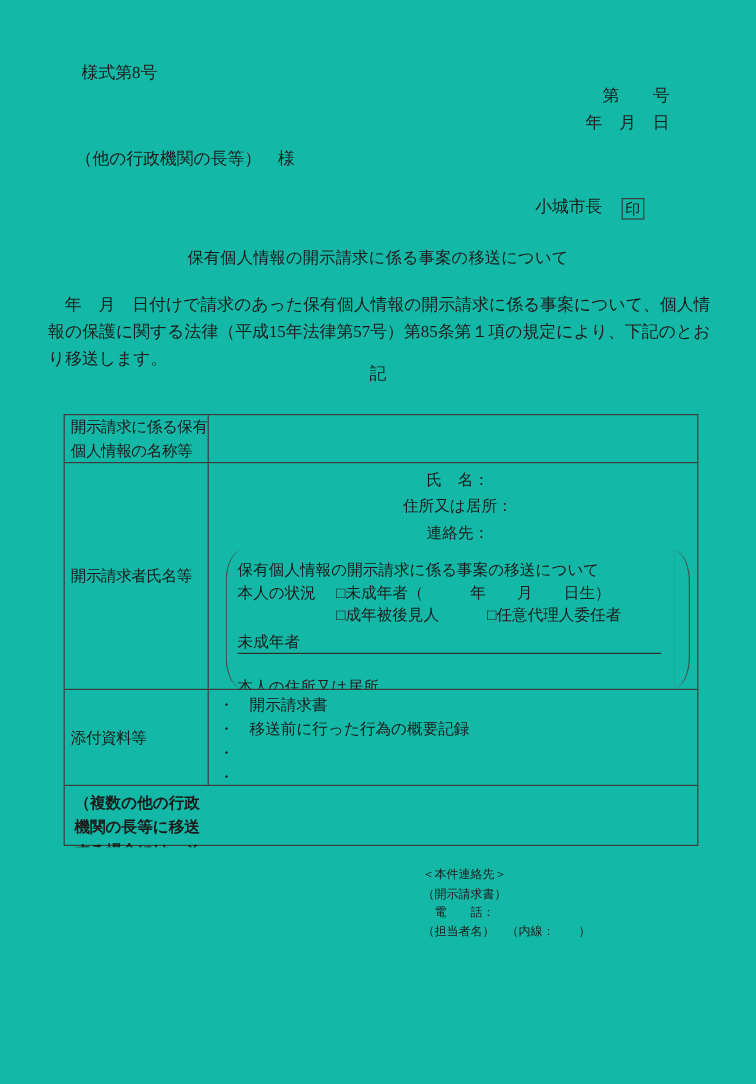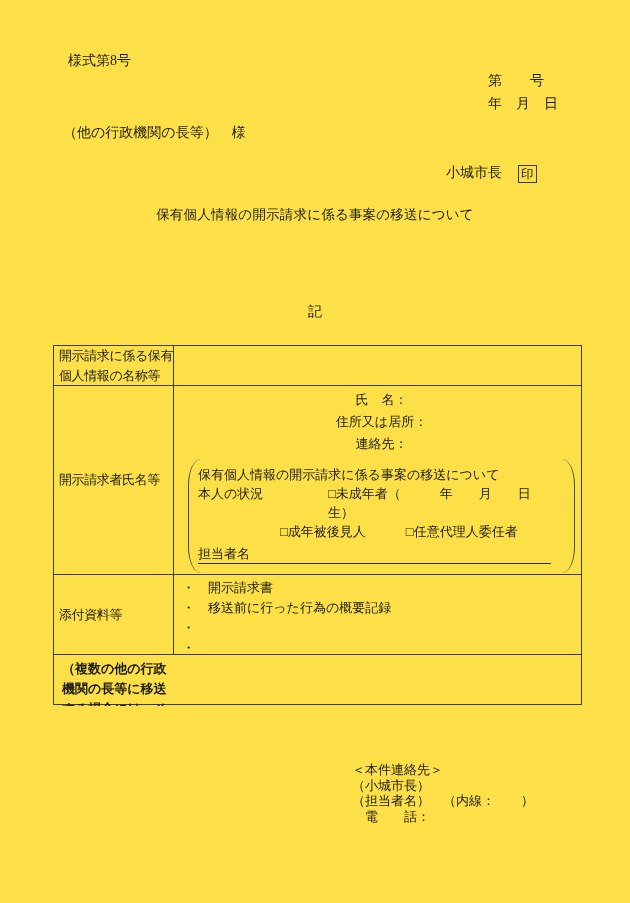--- a/index.html
+++ b/index.html
@@ -1,29 +1,29 @@
 <!DOCTYPE html>
 <html><head>
 <meta charset="utf-8">
 <style>
   * { margin:0; padding:0; box-sizing:border-box; }
   html,body { background:#ffffff; }
   .page {
     position:relative;
     width:630px; height:903px;
-    background:#fde047;
+    background:#14b8a6;
     font-family:"Liberation Serif","DejaVu Serif",serif;
     color:#1b1b1b;
     overflow:hidden;
   }
   .abs { position:absolute; }
   .prehard { white-space:pre; }
 
   .form-number { left:68px; top:52px; font-size:14px; }
-  .doc-meta { right:72px; top:69px; font-size:14px; line-height:23px; }
+  .doc-meta { right:72px; top:69px; text-align:right; font-size:14px; line-height:23px; }
   .recipient { left:63px; top:124px; font-size:14px; }
   .mayor-line { left:446px; top:164px; font-size:14px; }
   .seal {
     display:inline-block; margin-left:16px;
     border:1px solid #3c3c3c; font-size:12.5px;
     padding:1px 2px 0 2px; line-height:15px; vertical-align:-1px;
   }
   .doc-title { left:0; top:206px; width:630px; text-align:center; font-size:13.5px; letter-spacing:0.2px; }
   .body-par { left:40px; top:244px; width:552px; font-size:14px; line-height:22.5px; text-align:justify; }
   .ki { left:0; top:303px; width:630px; text-align:center; font-size:14px; }
@@ -54,56 +54,57 @@
     margin:2px 0 0 6px;
     width:387px; height:118px;
     padding:8px 24px 6px 10px;
     line-height:19px;
   }
   .paren {
     position:absolute; top:2px; bottom:2px; width:13px;
   }
   .paren.l { left:0; border-left:1.3px solid #4a4a4a; border-top-left-radius:13px 26px; border-bottom-left-radius:13px 26px; }
   .paren.r { right:0; border-right:1.3px solid #4a4a4a; border-top-right-radius:13px 26px; border-bottom-right-radius:13px 26px; }
-  .proxy-row2 { display:flex;gap:48px; }
+  .proxy-row2 { display:flex; }
   .status-label { width:82px; flex:0 0 82px; }
   .proxy-row3 { display:flex; padding-left:82px; }
   .opt2 { margin-left:40px; }
   .cb { display:inline; }
   .field-row {
     width:353px; border-bottom:1px solid #2e2e2e;
     margin-top:5px; padding-bottom:1px; line-height:16px;
   }
   .field-row.second { margin-top:20px; }
 
   .attach-line { line-height:20px; }
   .remarks { padding-top:4px; line-height:20px;font-weight:bold; }
 
   .footer-contact {
-    left:352px; top:762px; font-size:13px; line-height:15.5px;
+    left:352px; top:722px; font-size:10px; line-height:15.5px;
   }
 </style>
 </head>
 <body>
 
 <div class="page">
 
   <div class="abs form-number">様式第8号</div>
 
   <div class="abs doc-meta">
     <div>第　　号</div>
     <div>年　月　日</div>
   </div>
 
   <div class="abs recipient">（他の行政機関の長等）　様</div>
 
   <div class="abs mayor-line"><span>小城市長</span><span class="seal">印</span></div>
 
   <div class="abs doc-title">保有個人情報の開示請求に係る事案の移送について</div>
 
+  <div class="abs body-par">　年　月　日付けで請求のあった保有個人情報の開示請求に係る事案について、個人情報の保護に関する法律（平成15年法律第57号）第85条第１項の規定により、下記のとおり移送します。</div>
 
   <div class="abs ki">記</div>
 
   <div class="doc-table">
 
     <div class="tcell tlabel prehard">開示請求に係る保有
 個人情報の名称等</div>
     <div class="tcell tvalue"></div>
 
     <div class="tcell tlabel">開示請求者氏名等</div>
@@ -121,37 +122,37 @@
         <div class="proxy-row2">
           <span class="status-label">本人の状況</span>
           <span><span class="cb">□</span><span>未成年者（　　　年　　月　　日生）</span></span>
         </div>
 
         <div class="proxy-row3">
           <span><span class="cb">□</span><span>成年被後見人</span></span>
           <span class="opt2"><span class="cb">□</span><span>任意代理人委任者</span></span>
         </div>
 
-        <div class="field-row">担当者名</div>
+        <div class="field-row">未成年者</div>
         <div class="field-row second">本人の住所又は居所</div>
       </div>
     </div>
 
     <div class="tcell tlabel">添付資料等</div>
     <div class="tcell tvalue">
       <div class="attach-line">・　開示請求書</div>
       <div class="attach-line">・　移送前に行った行為の概要記録</div>
       <div class="attach-line">・</div>
       <div class="attach-line">・</div>
     </div>
 
     <div class="tcell tvalue last remarks">（複数の他の行政機関の長等に移送する場合には、その旨）</div>
 
   </div>
 
   <div class="abs footer-contact">
     <div>＜本件連絡先＞</div>
-    <div>（小城市長）</div>
+    <div>（開示請求書）</div>
+    <div>　電　　話：</div>
     <div>（担当者名）　（内線：　　）</div>
-    <div>　電　　話：</div>
   </div>
 
 </div>
 
 </body></html>

